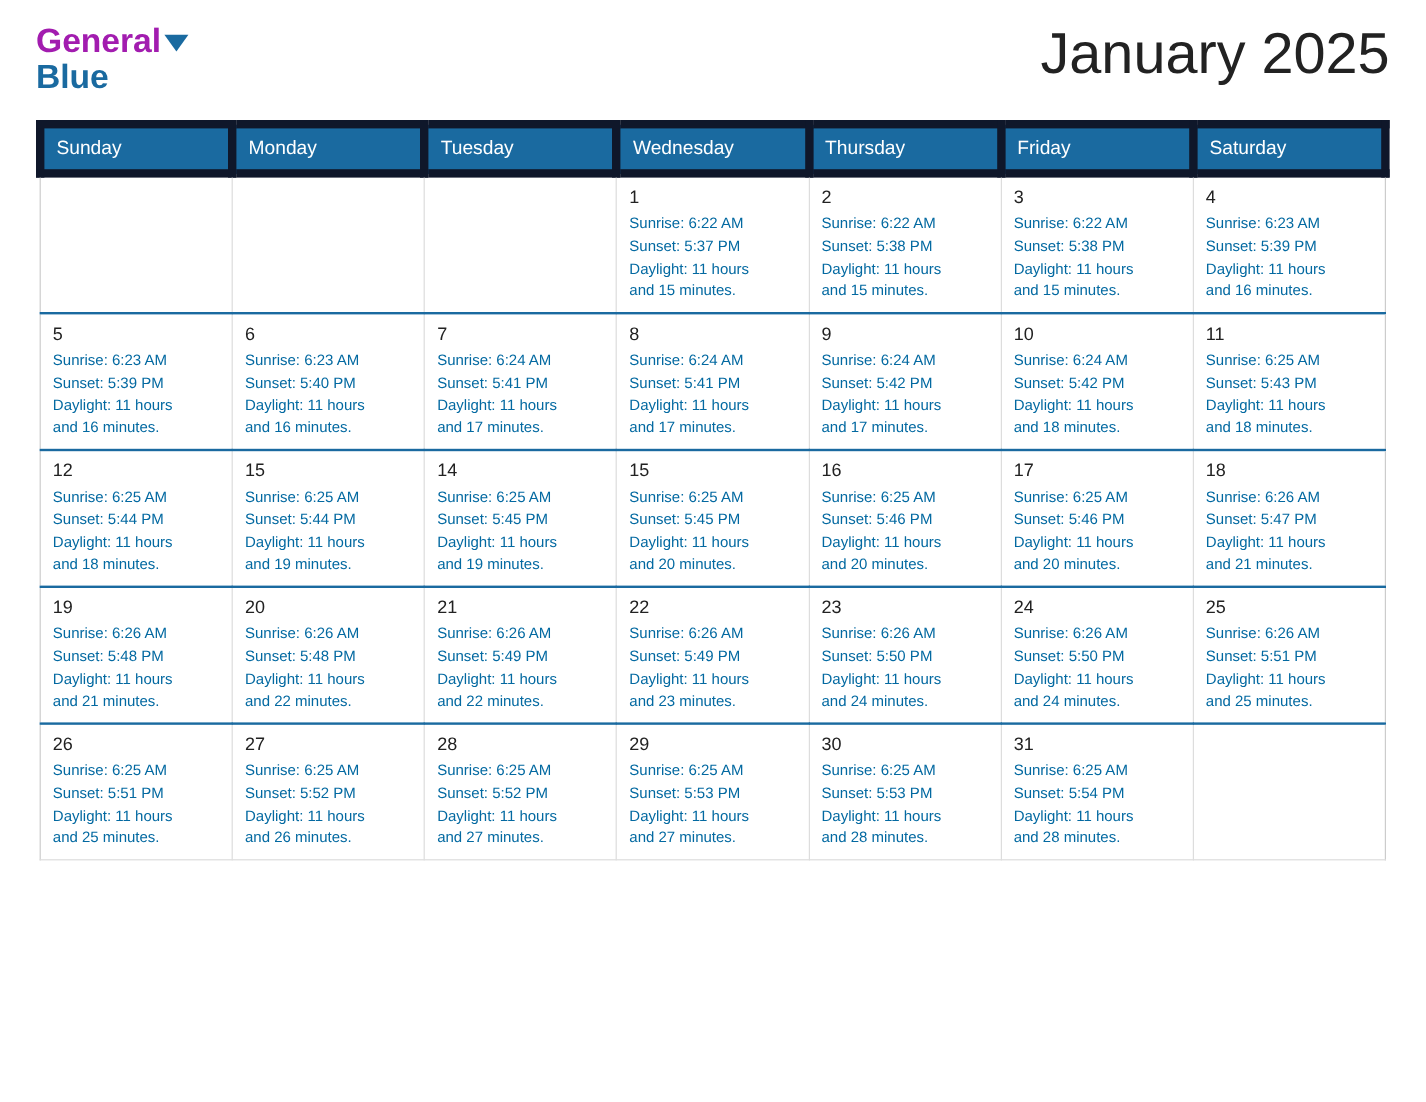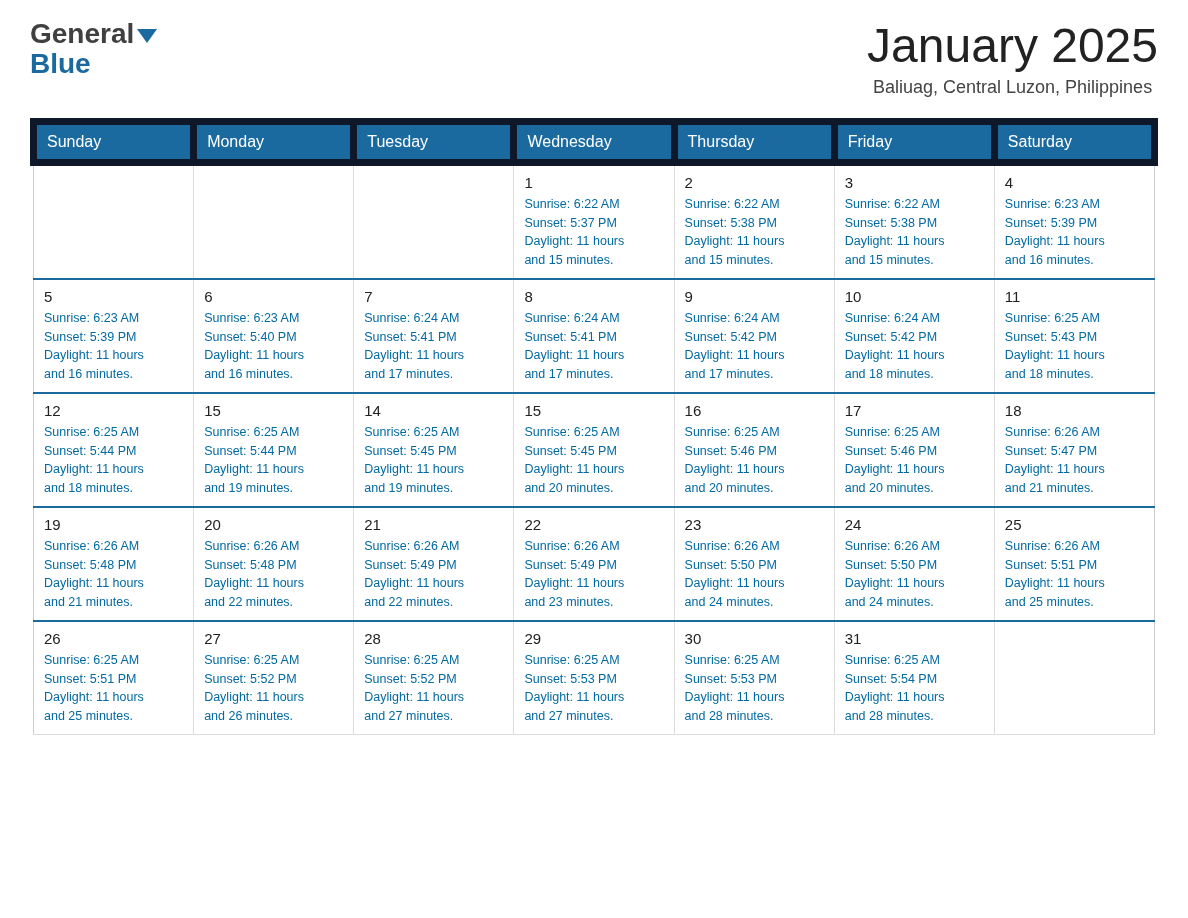--- a/index.html
+++ b/index.html
@@ -17,34 +17,34 @@
       margin-bottom: 20px;
     }
     .logo {
       display: flex;
       flex-direction: column;
       align-items: flex-start;
     }
     .logo-text {
       font-size: 28px;
       font-weight: bold;
-      color: #404040;
+      color: #a21caf;
       line-height: 1;
     }
     .logo-row {
       display: flex;
       align-items: center;
     }
     .logo-blue-text {
       color: #1a6aa0;
       font-size: 28px;
       font-weight: bold;
     }
     .title-block {
-      text-align: center;
+      text-align: left;
     }
     .main-title {
       font-size: 48px;
       font-weight: normal;
       color: #222;
       line-height: 1.1;
     }
     .subtitle {
       font-size: 18px;
       color: #444;
@@ -105,21 +105,20 @@
     <div class="logo-row">
       <span class="logo-text">General</span>
       <span style="display:inline-block; width:0; height:0; border-left:10px solid transparent; border-right:10px solid transparent; border-top:14px solid #1a6aa0; margin-left:3px; margin-top:4px;"></span>
     </div>
     <div class="logo-row">
       <span class="logo-blue-text">Blue</span>
     </div>
   </div>
   <div class="title-block">
     <div class="main-title">January 2025</div>
-    <div class="subtitle">Baliuag, Central Luzon, Philippines</div>
   </div>
 </div>
 
 <table>
   <thead>
     <tr>
     <th>Sunday</th>
         <th>Monday</th>
         <th>Tuesday</th>
         <th>Wednesday</th>

